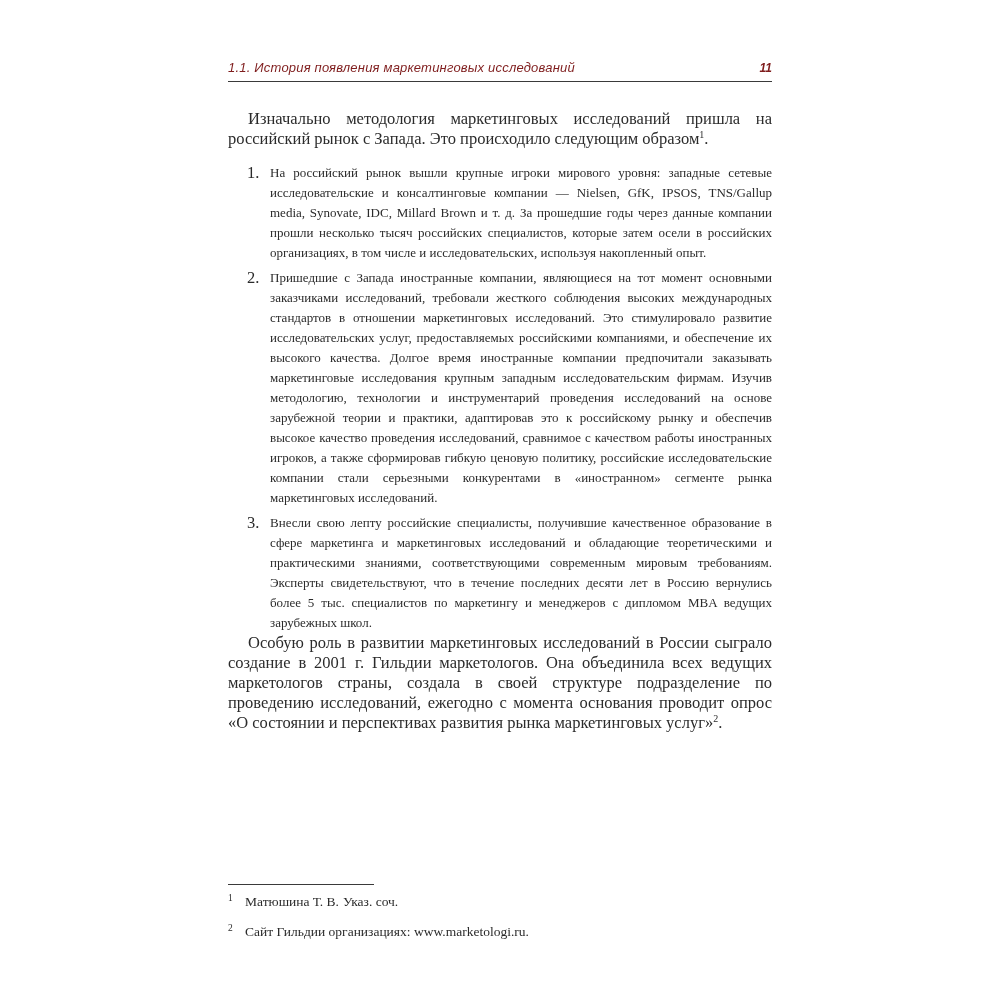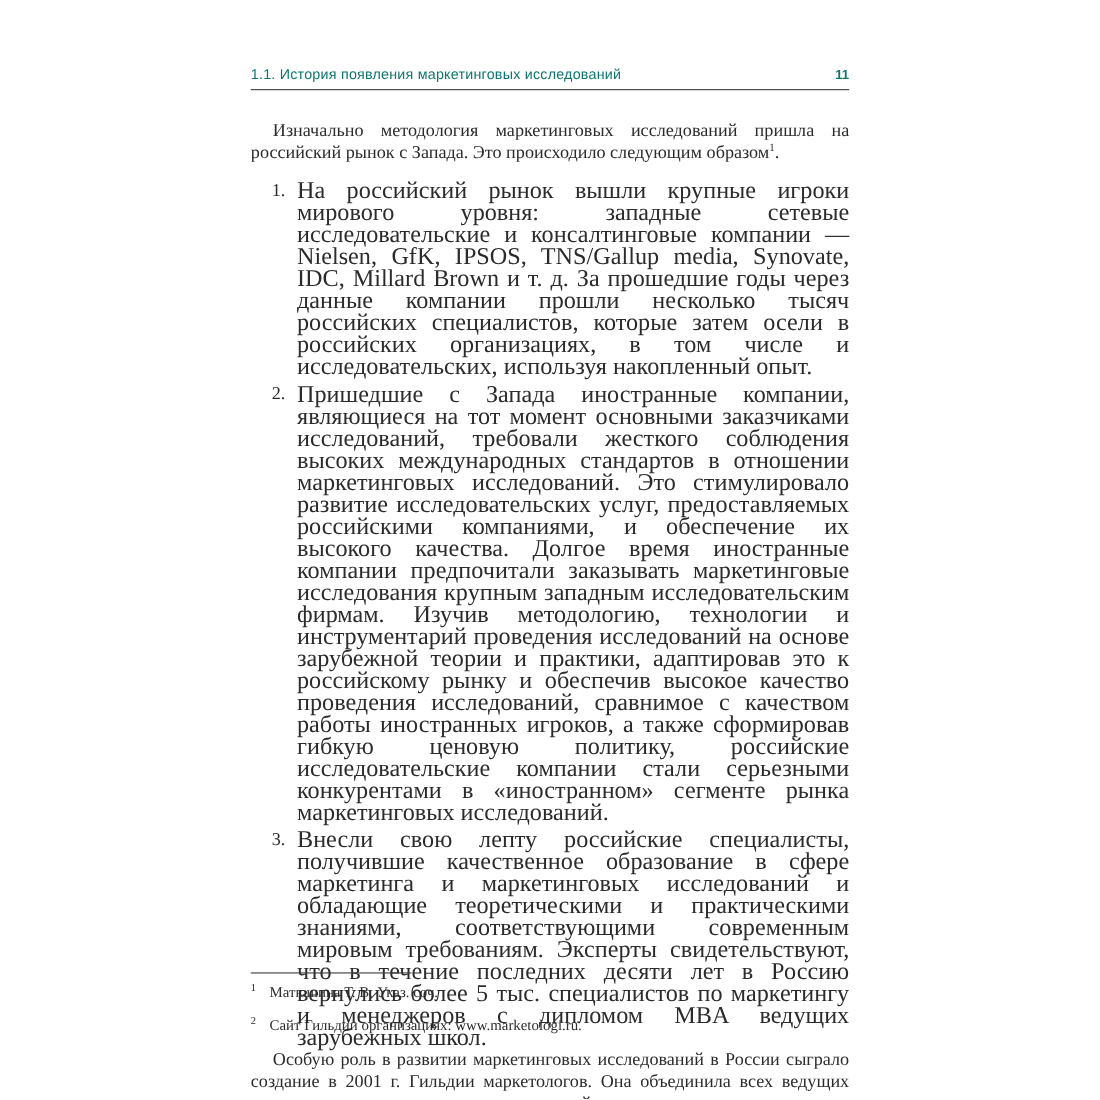--- a/index.html
+++ b/index.html
@@ -23,23 +23,24 @@
     left: 228px;
     top: 60px;
     width: 544px;
   }
   .running-header {
     display: flex;
     justify-content: space-between;
     align-items: flex-end;
     font-family: "Liberation Sans", "DejaVu Sans", sans-serif;
     font-size: 13px;
-    color: #0f766e;
+    color: #7f1d1d;
     padding-bottom: 6px;
     border-bottom: 1.5px solid #3a3a3a;
+    font-style: italic;
   }
   .rh-title {
     letter-spacing: 0.2px;
   }
   .rh-page {
     font-weight: bold;
     font-size: 12px;
   }
   .para {
     font-size: 16.5px;
@@ -64,21 +65,21 @@
   .list-item + .list-item {
     margin-top: 5px;
   }
   .li-num {
     flex: 0 0 23px;
     font-size: 16.5px;
     line-height: 20px;
   }
   .li-text {
     flex: 1;
-    font-size: 22px;
+    font-size: 13px;
     line-height: 20px;
     text-align: justify;
   }
   .para.closing {
     text-indent: 20px;
   }
   sup.fnref {
     font-size: 10px;
     line-height: 0;
     vertical-align: super;

